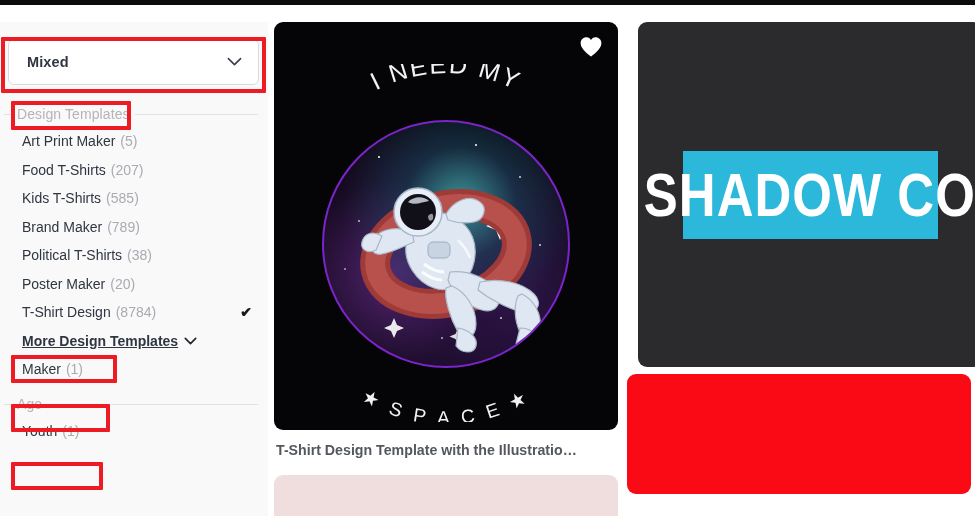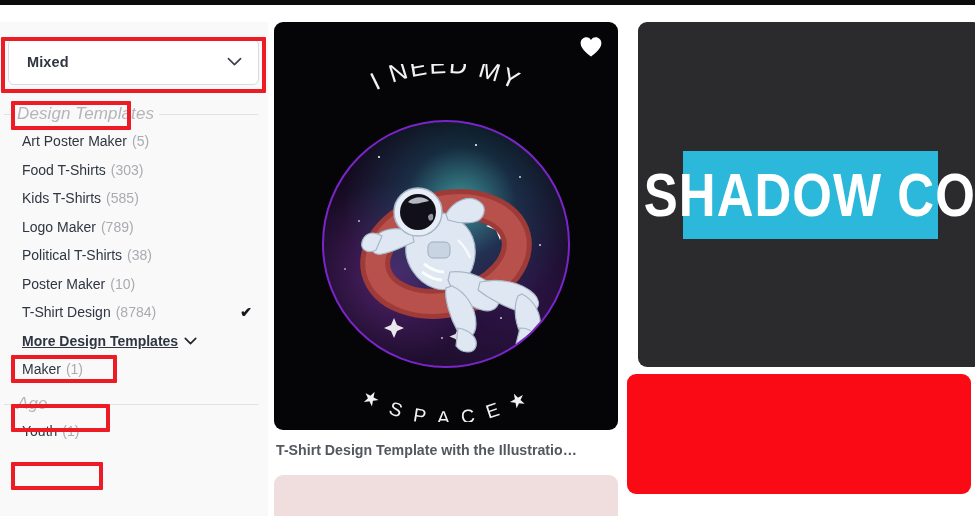--- a/index.html
+++ b/index.html
@@ -53,24 +53,23 @@
     height: 22px;
     margin: 9px 0 2px 0;
     display: flex; align-items: center;
     padding-left: 14px;
   }
   .group-header .ghline-left {
     position: absolute; left: 4px; top: 50%; width: 8px; height: 1px;
     background: #e2e2e4;
   }
   .group-header .ghtext {
-    font-size: 17px; color: #b3b5b9; font-weight: 400;
+    font-size: 14px; color: #b3b5b9; font-weight: 400;
     background: #f9f9fa; padding: 0 5px 0 3px; position: relative; z-index: 2;
     letter-spacing: .1px;
-    font-style: italic;
   }
   .group-header .ghline {
     position: absolute; left: 14px; right: 10px; top: 50%; height: 1px;
     background: #e2e2e4; z-index: 1;
   }
 
   .nav-item {
     height: 28.5px;
     display: flex; align-items: center;
     padding-left: 22px; padding-right: 16px;
@@ -199,42 +198,42 @@
 
     <div class="sidebar-list">
 
       <div class="group-header">
         <span class="ghline-left"></span>
         <span class="ghline"></span>
         <span class="ghtext">Design Templates</span>
       </div>
 
       <div class="nav-item">
-        <span class="nm">Art Poster Maker</span>
+        <span class="nm">Art Print Maker</span>
         <span class="ct">(5)</span>
       </div>
       <div class="nav-item">
         <span class="nm">Food T-Shirts</span>
-        <span class="ct">(303)</span>
+        <span class="ct">(207)</span>
       </div>
       <div class="nav-item">
         <span class="nm">Kids T-Shirts</span>
         <span class="ct">(585)</span>
       </div>
       <div class="nav-item">
-        <span class="nm">Logo Maker</span>
+        <span class="nm">Brand Maker</span>
         <span class="ct">(789)</span>
       </div>
       <div class="nav-item">
         <span class="nm">Political T-Shirts</span>
         <span class="ct">(38)</span>
       </div>
       <div class="nav-item">
         <span class="nm">Poster Maker</span>
-        <span class="ct">(10)</span>
+        <span class="ct">(20)</span>
       </div>
       <div class="nav-item">
         <span class="nm">T-Shirt Design</span>
         <span class="ct">(8784)</span>
         <span class="tick">✔</span>
       </div>
 
       <div class="nav-item more">
         <span class="nm">More Design Templates</span>
         <span class="caret">

